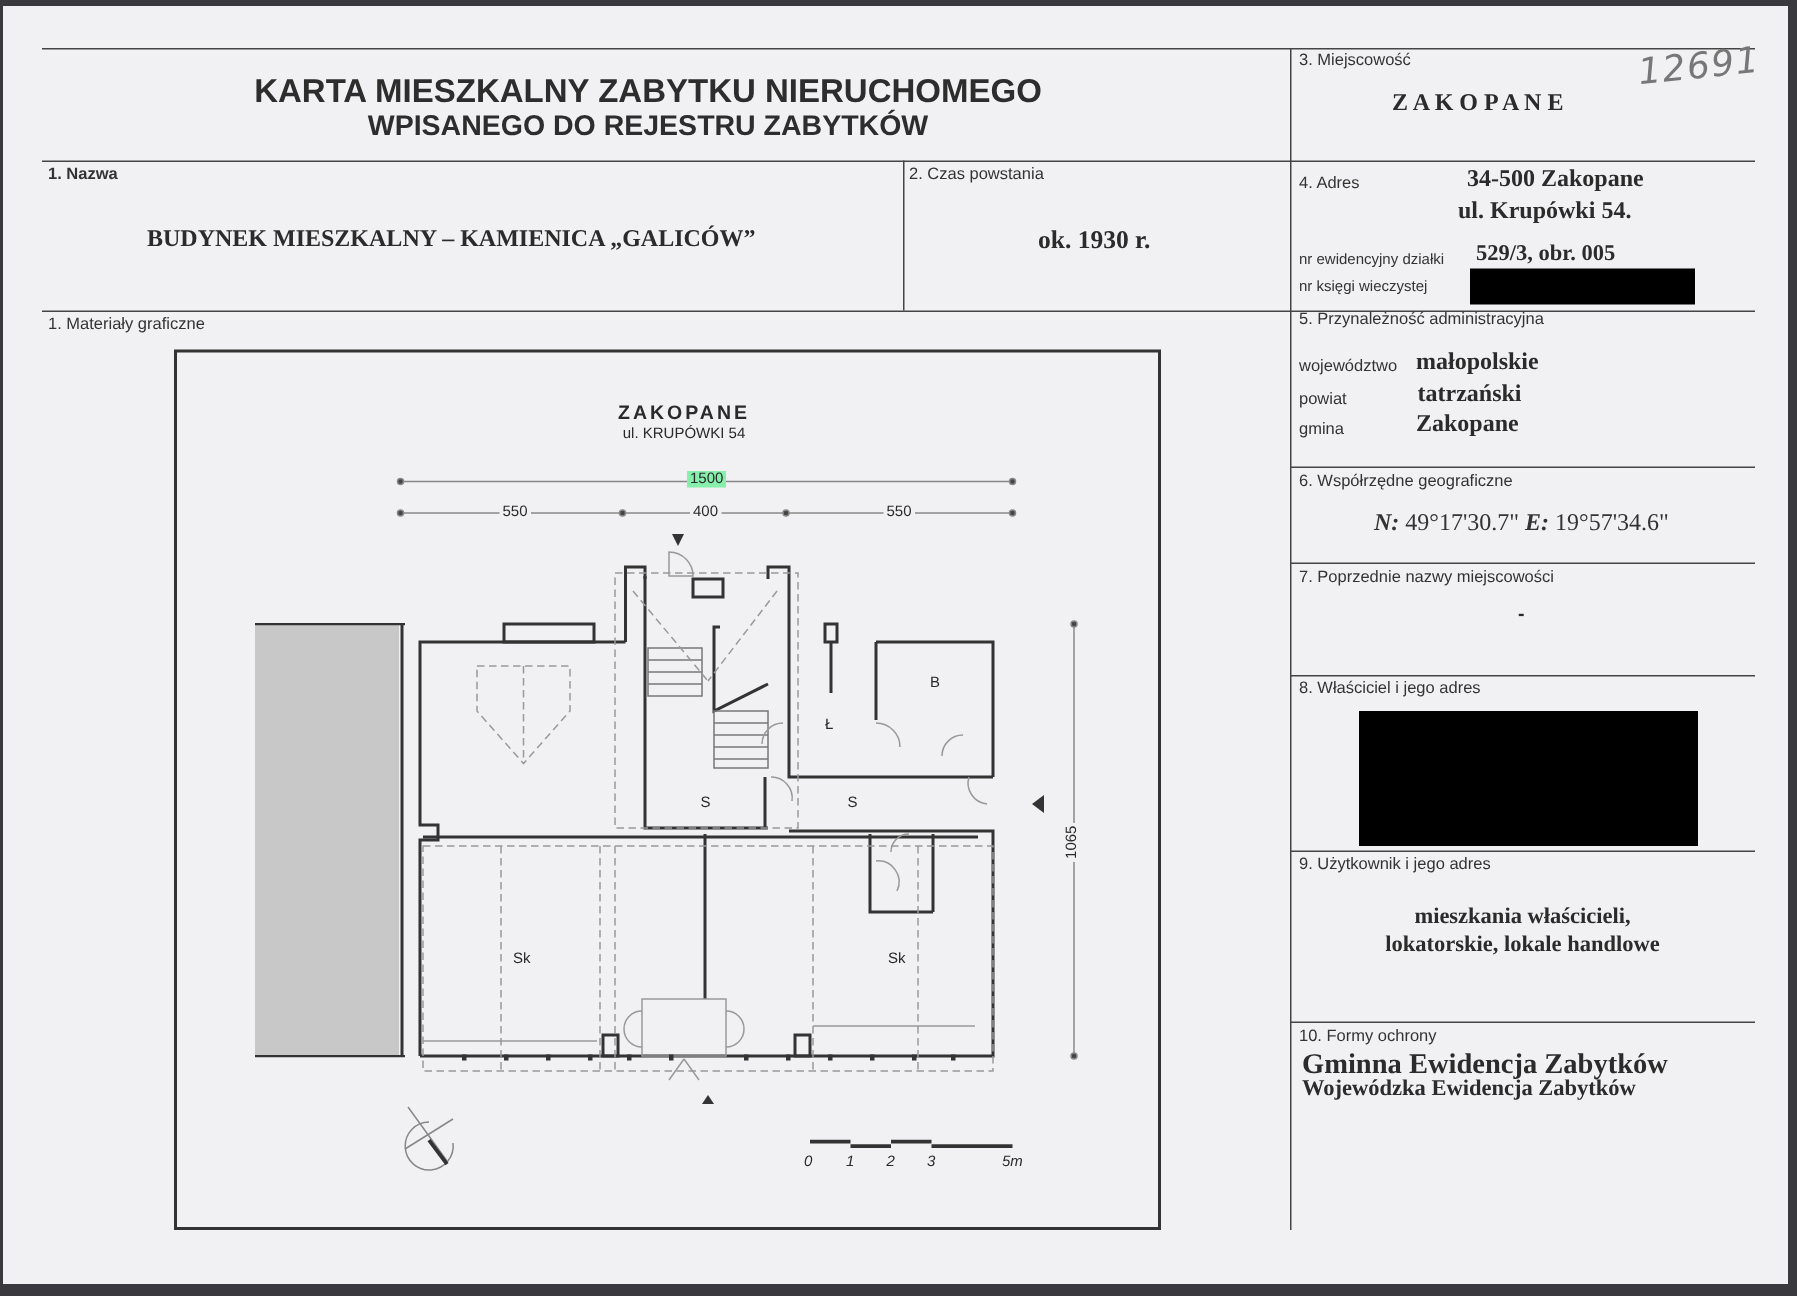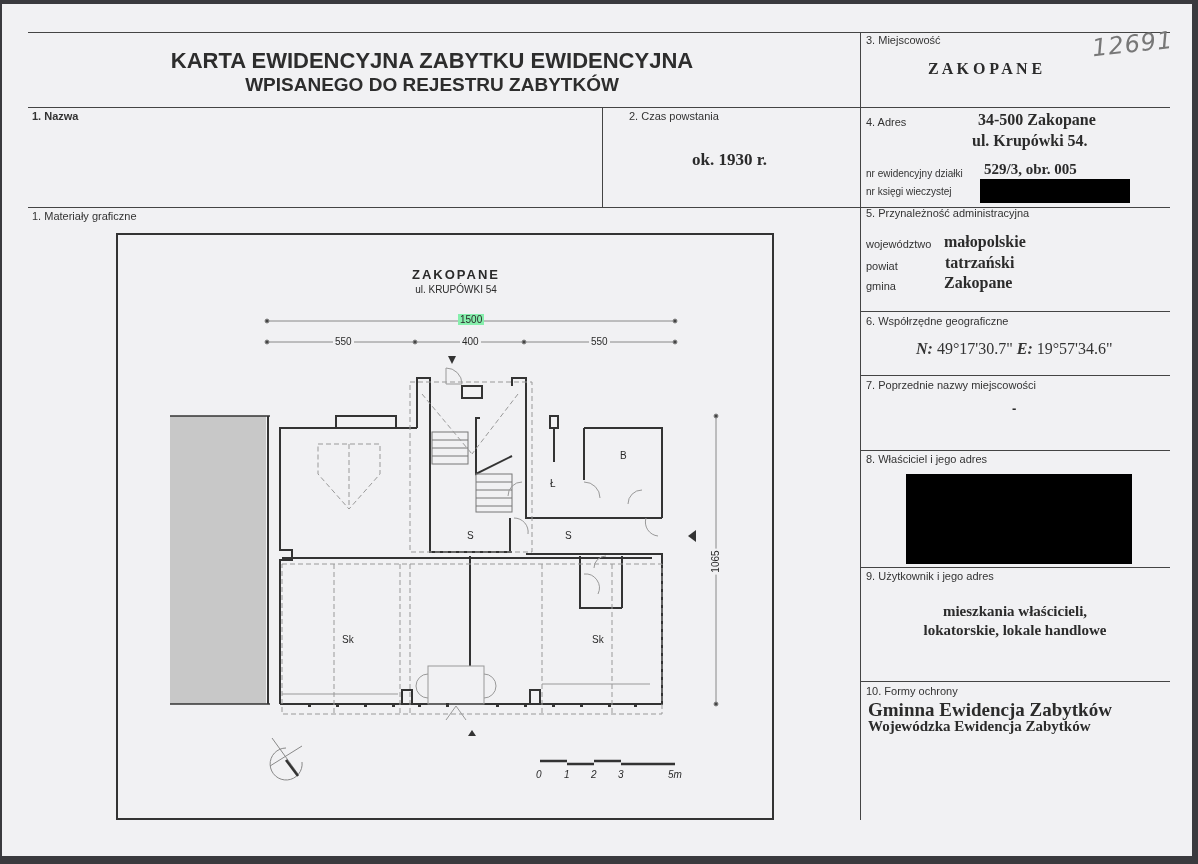--- a/index.html
+++ b/index.html
@@ -33,30 +33,31 @@
   <div class="hline" style="left:26px; top:103px; width:1142px;"></div>
   <div class="hline" style="left:26px; top:203px; width:1142px;"></div>
   <div class="hline" style="left:858px; top:307px; width:310px;"></div>
   <div class="hline" style="left:858px; top:371px; width:310px;"></div>
   <div class="hline" style="left:858px; top:446px; width:310px;"></div>
   <div class="hline" style="left:858px; top:563px; width:310px;"></div>
   <div class="hline" style="left:858px; top:677px; width:310px;"></div>
   <div class="vline" style="left:858px; top:28px; height:788px;"></div>
   <div class="vline" style="left:600px; top:103px; height:100px;"></div>
 
-  <div class="title1">KARTA EWIDENCYJNA ZABYTKU EWIDENCYJNA</div>
+  <div class="title1">KARTA MIESZKALNY ZABYTKU NIERUCHOMEGO</div>
   <div class="title2">WPISANEGO DO REJESTRU ZABYTKÓW</div>
 
   <div class="lbl" style="left:864px; top:30px;">3. Miejscowość</div>
   <div class="abs serif" style="left:926px; top:56px; font-size:16px;">Z A K O P A N E</div>
   <div class="handnum" style="left:1090px; top:26px;">12691</div>
 
   <div class="lbl" style="left:30px; top:106px;font-weight:bold;">1. Nazwa</div>
-
-  <div class="lbl" style="left:604px; top:106px;margin-left:23px;">2. Czas powstania</div>
+  <div class="abs serif" style="left:96px; top:147px; font-size:16px;">BUDYNEK MIESZKALNY – KAMIENICA „GALICÓW”</div>
+
+  <div class="lbl" style="left:604px; top:106px;">2. Czas powstania</div>
   <div class="abs serif" style="left:690px; top:146px; font-size:17px;">ok. 1930 r.</div>
 
   <div class="lbl" style="left:864px; top:112px;">4. Adres</div>
   <div class="abs serif" style="left:976px; top:107px; font-size:16px;">34-500 Zakopane</div>
   <div class="abs serif" style="left:970px; top:128px; font-size:16px;">ul. Krupówki 54.</div>
   <div class="lbl" style="left:864px; top:164px; font-size:10px;">nr ewidencyjny działki</div>
   <div class="abs serif" style="left:982px; top:157px; font-size:15px;">529/3, obr. 005</div>
   <div class="lbl" style="left:864px; top:182px; font-size:10px;">nr księgi wieczystej</div>
   <div class="redact" style="left:978px; top:175px; width:150px; height:24px;"></div>
 

